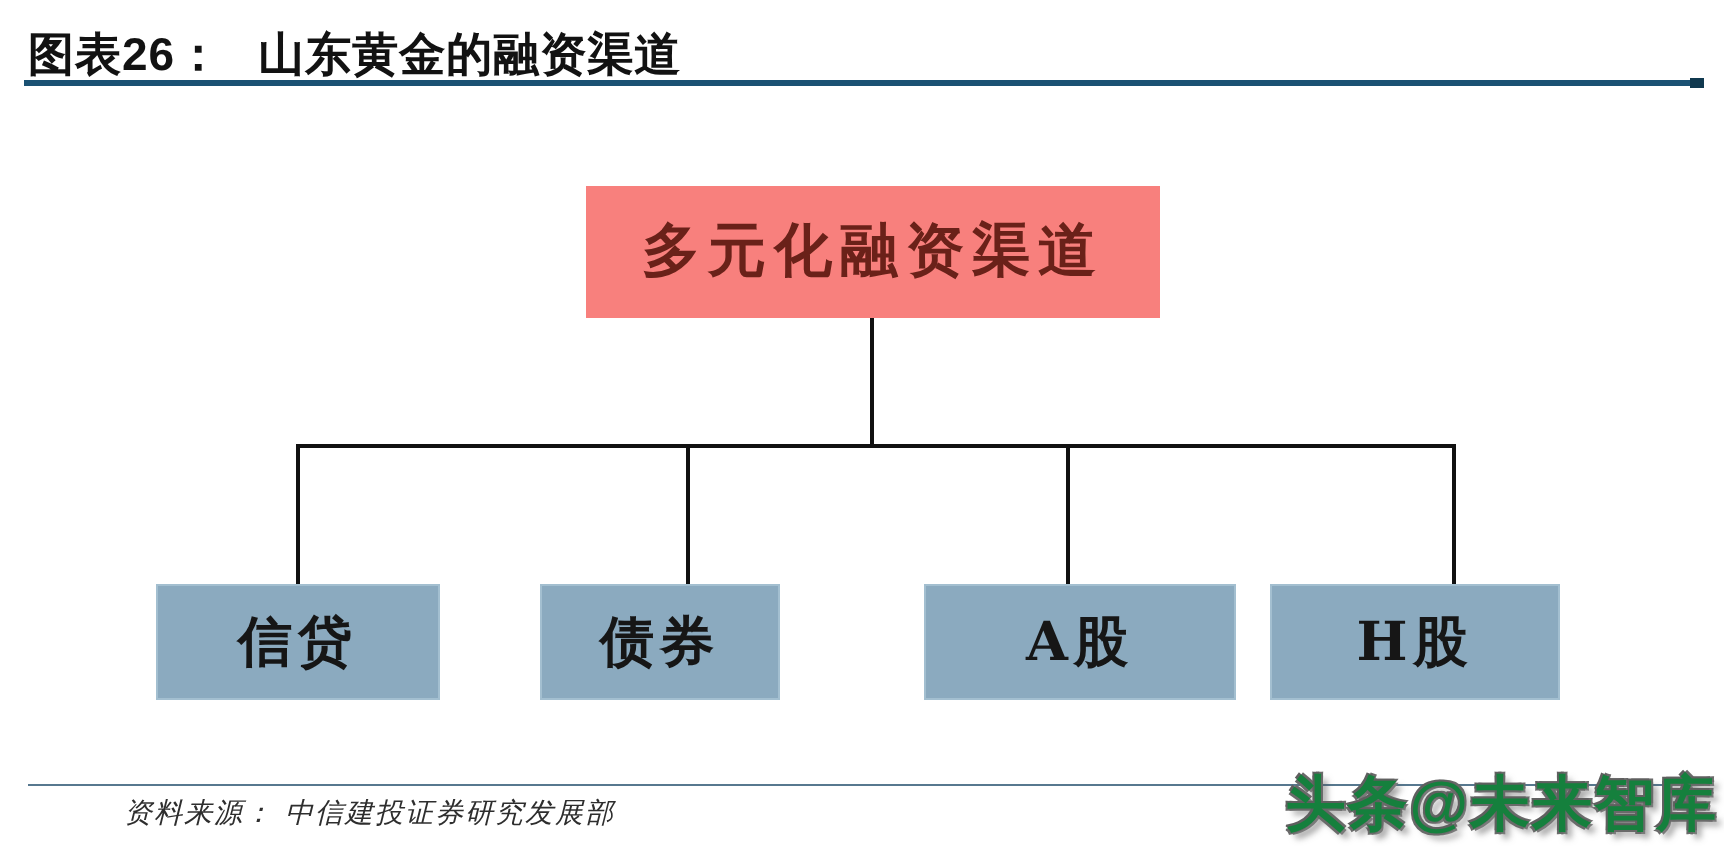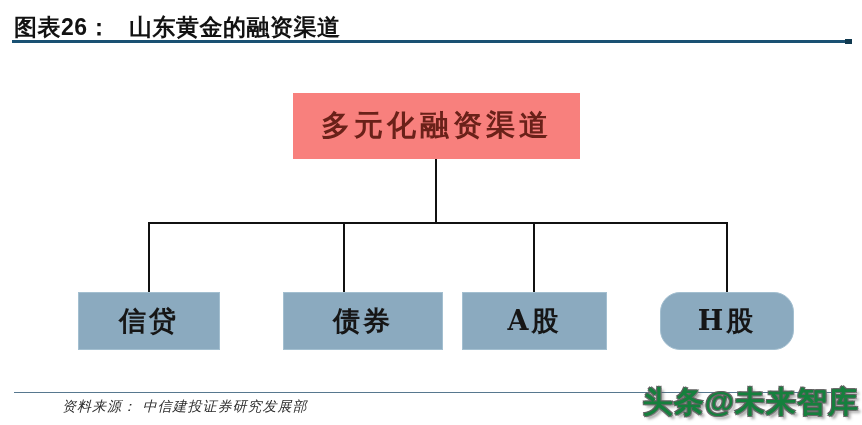--- a/index.html
+++ b/index.html
@@ -65,23 +65,23 @@
     top: 292px;
     height: 58px;
     background: #8baabf;
     border: 1px solid #a3bfd0;
     color: #161616;
     font-size: 27px;
     font-weight: bold;
     letter-spacing: 3px;
   }
   .child-0 { left: 78px;  width: 142px; }
-  .child-1 { left: 283px; width: 160px; }
-  .child-2 { left: 462px; width: 145px; }
-  .child-3 { left: 660px; width: 134px; border-radius: 20px; }
+  .child-1 { left: 270px; width: 120px; }
+  .child-2 { left: 462px; width: 156px; }
+  .child-3 { left: 635px; width: 145px; }
 
   
   .line { position: absolute; background: #111111; }
   .stem        { left: 435px; top: 159px; width: 2px;  height: 65px; }
   .h-connector { left: 148px; top: 222px; width: 580px; height: 2px; }
   .drop        { top: 222px; width: 2px; height: 70px; }
   .drop-0 { left: 148px; }
   .drop-1 { left: 343px; }
   .drop-2 { left: 533px; }
   .drop-3 { left: 726px; }

